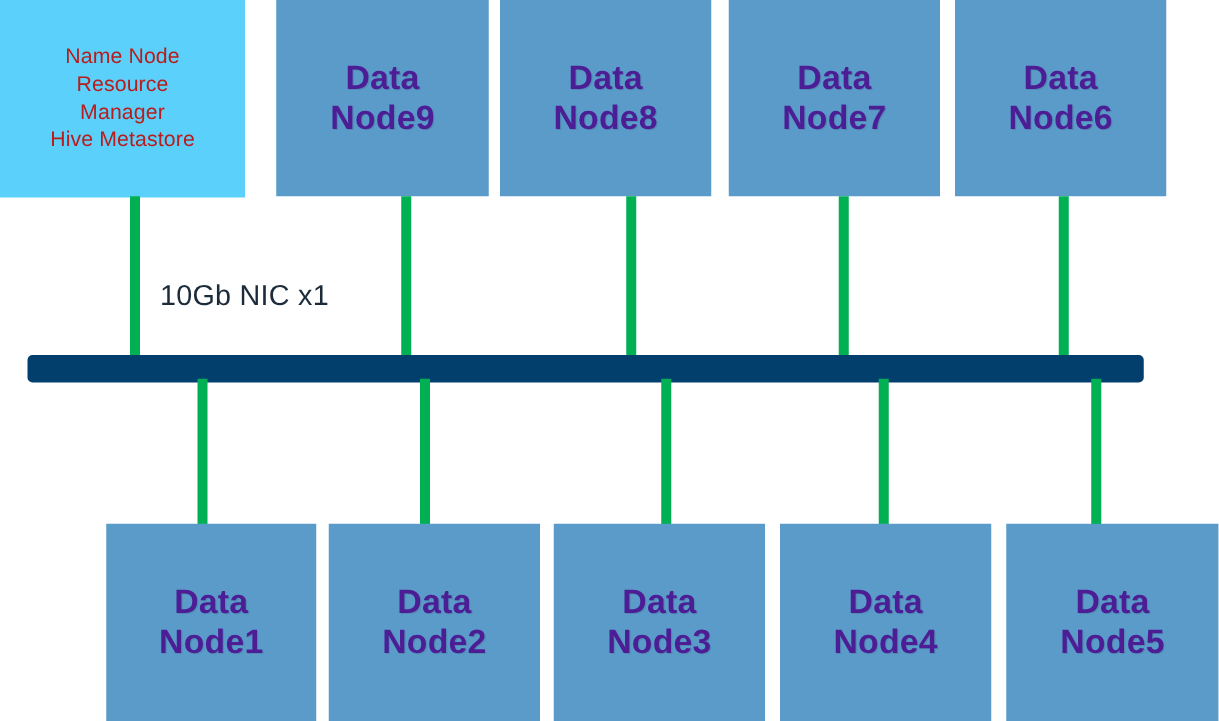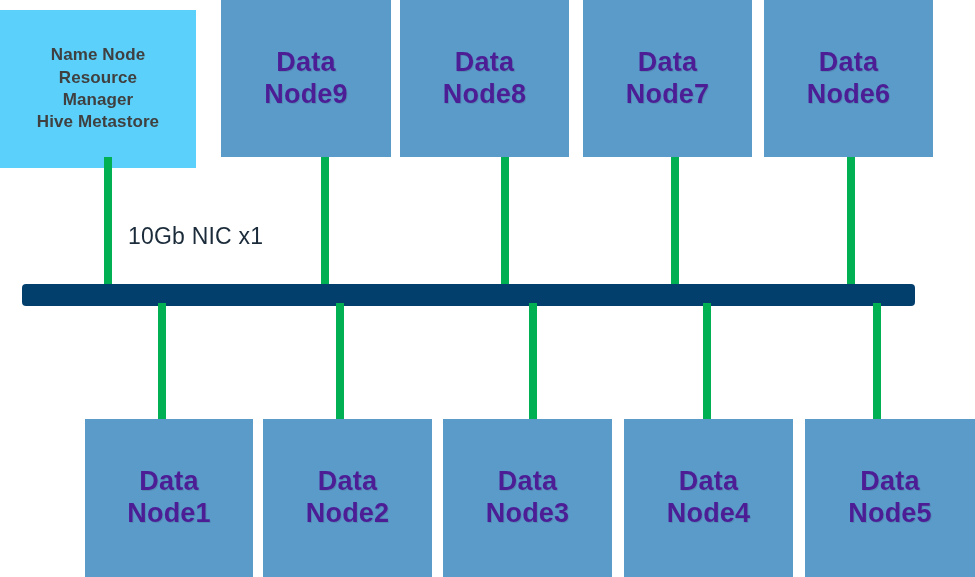--- a/index.html
+++ b/index.html
@@ -28,26 +28,25 @@
   .node.data {
     background: #5b9bc9;
     color: #4c1d95;
     font-weight: bold;
     font-size: 27px;
     letter-spacing: 0.2px;
     text-shadow: 1px 1px 0 rgba(0,0,0,0.10);
   }
   .node.master {
     background: #5ad0fa;
-    color: #404040;
-    font-weight: bold;
+    color: #b91c1c;
+    font-weight: normal;
     font-size: 17px;
     letter-spacing: 0.1px;
     line-height: 1.32;
-    margin-top: 10px;
   }
   .link {
     position: absolute;
     background: #00b052;
   }
   .switch-bar {
     position: absolute;
     background: #023f6d;
     border-radius: 4px;
   }

